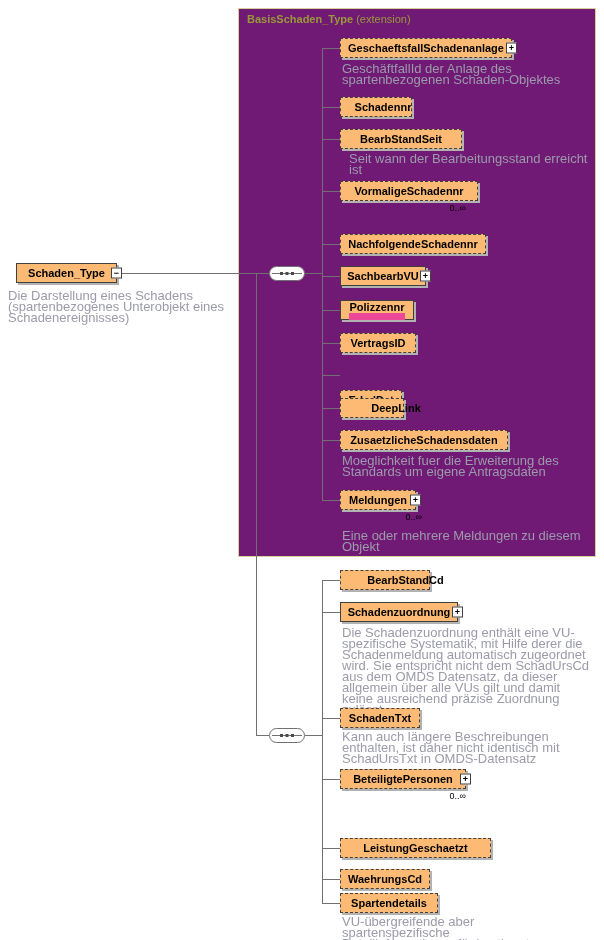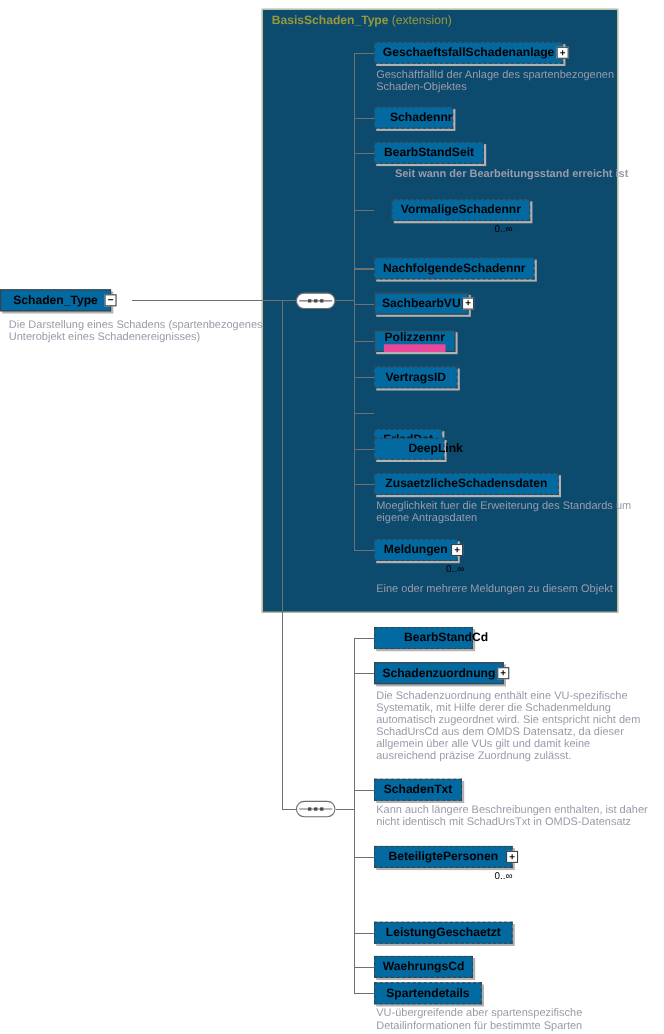--- a/index.html
+++ b/index.html
@@ -1,40 +1,40 @@
 <!DOCTYPE html>
 <html><head>
 <meta charset="utf-8">
 <style>
   * { margin:0; padding:0; box-sizing:border-box; }
   body { font-family:"Liberation Sans", sans-serif; background:#fff; }
   .canvas { position:relative; width:604px; height:940px; background:#fff; overflow:hidden; }
 
-  .extbox { position:absolute; left:238px; top:8px; width:324px; height:549px;
-            background:#0c4a6e; border:1px solid #d6d29a; }
+  .extbox { position:absolute; left:238px; top:8px; width:358px; height:549px;
+            background:#701a75; border:1px solid #d6d29a; }
   .exttitle { position:absolute; left:8px; top:4px; font-size:11px; font-weight:bold;
               color:#99993a; white-space:nowrap; }
   .exttitle .suffix { font-weight:normal; margin-left:3px; }
 
   svg.wires { position:absolute; left:0; top:0; }
 
-  .ebox { position:absolute; height:20px; background:#0369a1; border:1px solid #404040;
+  .ebox { position:absolute; height:20px; background:#fdba74; border:1px solid #404040;
           box-shadow:2px 2px 0 #b2b2b2; display:flex; align-items:center; justify-content:center;
           font-size:11px; font-weight:bold; white-space:nowrap; color:#000; }
   .ebox.dashed { border-style:dashed; }
   .keyline { border-bottom:7px solid #ec4899; line-height:12px; }
 
   .plusicon { position:absolute; right:-6px; top:50%; transform:translateY(-50%);
               width:11px; height:11px; background:#fff; border:1px solid #404040;
               font-size:9px; font-weight:bold; display:flex; align-items:center;
               justify-content:center; line-height:1; }
 
   .seq { position:absolute; width:38px; height:19px; }
 
-  .ann { position:absolute; font-size:10px; line-height:11px; color:#9b9baa; }
+  .ann { position:absolute; font-size:13px; line-height:11px; color:#9b9baa; }
   .occ { position:absolute; font-size:9px; line-height:11px; color:#000; text-align:right; }
 </style>
 </head>
 <body>
 
 <div class="canvas">
 
   <div class="extbox">
     <div class="exttitle">
       <span>BasisSchaden_Type</span><span class="suffix">(extension)</span>
@@ -65,21 +65,21 @@
       <line x1="322" y1="580.5" x2="340" y2="580.5"></line>
       <line x1="322" y1="612.5" x2="340" y2="612.5"></line>
       <line x1="322" y1="718.5" x2="340" y2="718.5"></line>
       <line x1="322" y1="779.5" x2="340" y2="779.5"></line>
       <line x1="322" y1="848.5" x2="340" y2="848.5"></line>
       <line x1="322" y1="879.5" x2="340" y2="879.5"></line>
       <line x1="322" y1="903.5" x2="340" y2="903.5"></line>
     </g>
   </svg>
 
-  <div class="ebox" style="left:0; top:263px; width:101px;">
+  <div class="ebox" style="left:16px; top:263px; width:101px;">
     <span>Schaden_Type</span>
     <span class="plusicon">−</span>
   </div>
   <div class="ann" style="left:8px; top:290px; width:232px;">Die Darstellung eines Schadens (spartenbezogenes Unterobjekt eines Schadenereignisses)</div>
 
   <svg class="seq" style="left:268px; top:264px;" viewBox="0 0 38 19">
     <rect x="1.5" y="2.5" width="35" height="14" rx="7" fill="#ffffff" stroke="#707070"></rect>
     <line x1="4" y1="9.5" x2="34" y2="9.5" stroke="#707070"></line>
     <rect x="12" y="8" width="3" height="3" fill="#4a4a4a"></rect>
     <rect x="17.5" y="8" width="3" height="3" fill="#4a4a4a"></rect>
@@ -96,26 +96,26 @@
   <div class="ebox dashed" style="left:340px; top:38px; width:172px;">
     <span>GeschaeftsfallSchadenanlage</span>
     <span class="plusicon">+</span>
   </div>
   <div class="ann" style="left:342px; top:63px; width:220px;">GeschäftfallId der Anlage des spartenbezogenen Schaden-Objektes</div>
 
   <div class="ebox dashed" style="left:340px; top:97px; width:72px;padding-left:14px;">
     <span>Schadennr</span>
   </div>
 
-  <div class="ebox dashed" style="left:340px; top:129px; width:100px;">
+  <div class="ebox dashed" style="left:340px; top:129px; width:122px;">
     <span>BearbStandSeit</span>
   </div>
-  <div class="ann" style="left:359px; top:153px; width:240px;font-weight:bold;">Seit wann der Bearbeitungsstand erreicht ist</div>
+  <div class="ann" style="left:349px; top:153px; width:240px;">Seit wann der Bearbeitungsstand erreicht ist</div>
 
-  <div class="ebox dashed" style="left:356px; top:181px; width:126px;">
+  <div class="ebox dashed" style="left:340px; top:181px; width:138px;">
     <span>VormaligeSchadennr</span>
   </div>
   <div class="occ" style="left:340px; top:203px; width:126px;">0..∞</div>
 
   <div class="ebox dashed" style="left:340px; top:234px; width:146px;">
     <span>NachfolgendeSchadennr</span>
   </div>
 
   <div class="ebox" style="left:340px; top:266px; width:86px;">
     <span>SachbearbVU</span>
@@ -164,21 +164,21 @@
     <span>SchadenTxt</span>
   </div>
   <div class="ann" style="left:342px; top:731px; width:252px;">Kann auch längere Beschreibungen enthalten, ist daher nicht identisch mit SchadUrsTxt in OMDS-Datensatz</div>
 
   <div class="ebox dashed" style="left:340px; top:769px; width:126px;">
     <span>BeteiligtePersonen</span>
     <span class="plusicon">+</span>
   </div>
   <div class="occ" style="left:340px; top:791px; width:126px;">0..∞</div>
 
-  <div class="ebox dashed" style="left:340px; top:838px; width:126px;">
+  <div class="ebox dashed" style="left:340px; top:838px; width:151px;">
     <span>LeistungGeschaetzt</span>
   </div>
 
   <div class="ebox dashed" style="left:340px; top:869px; width:90px;">
     <span>WaehrungsCd</span>
   </div>
 
   <div class="ebox dashed" style="left:340px; top:893px; width:98px;align-items:center;">
     <span>Spartendetails</span>
   </div>

